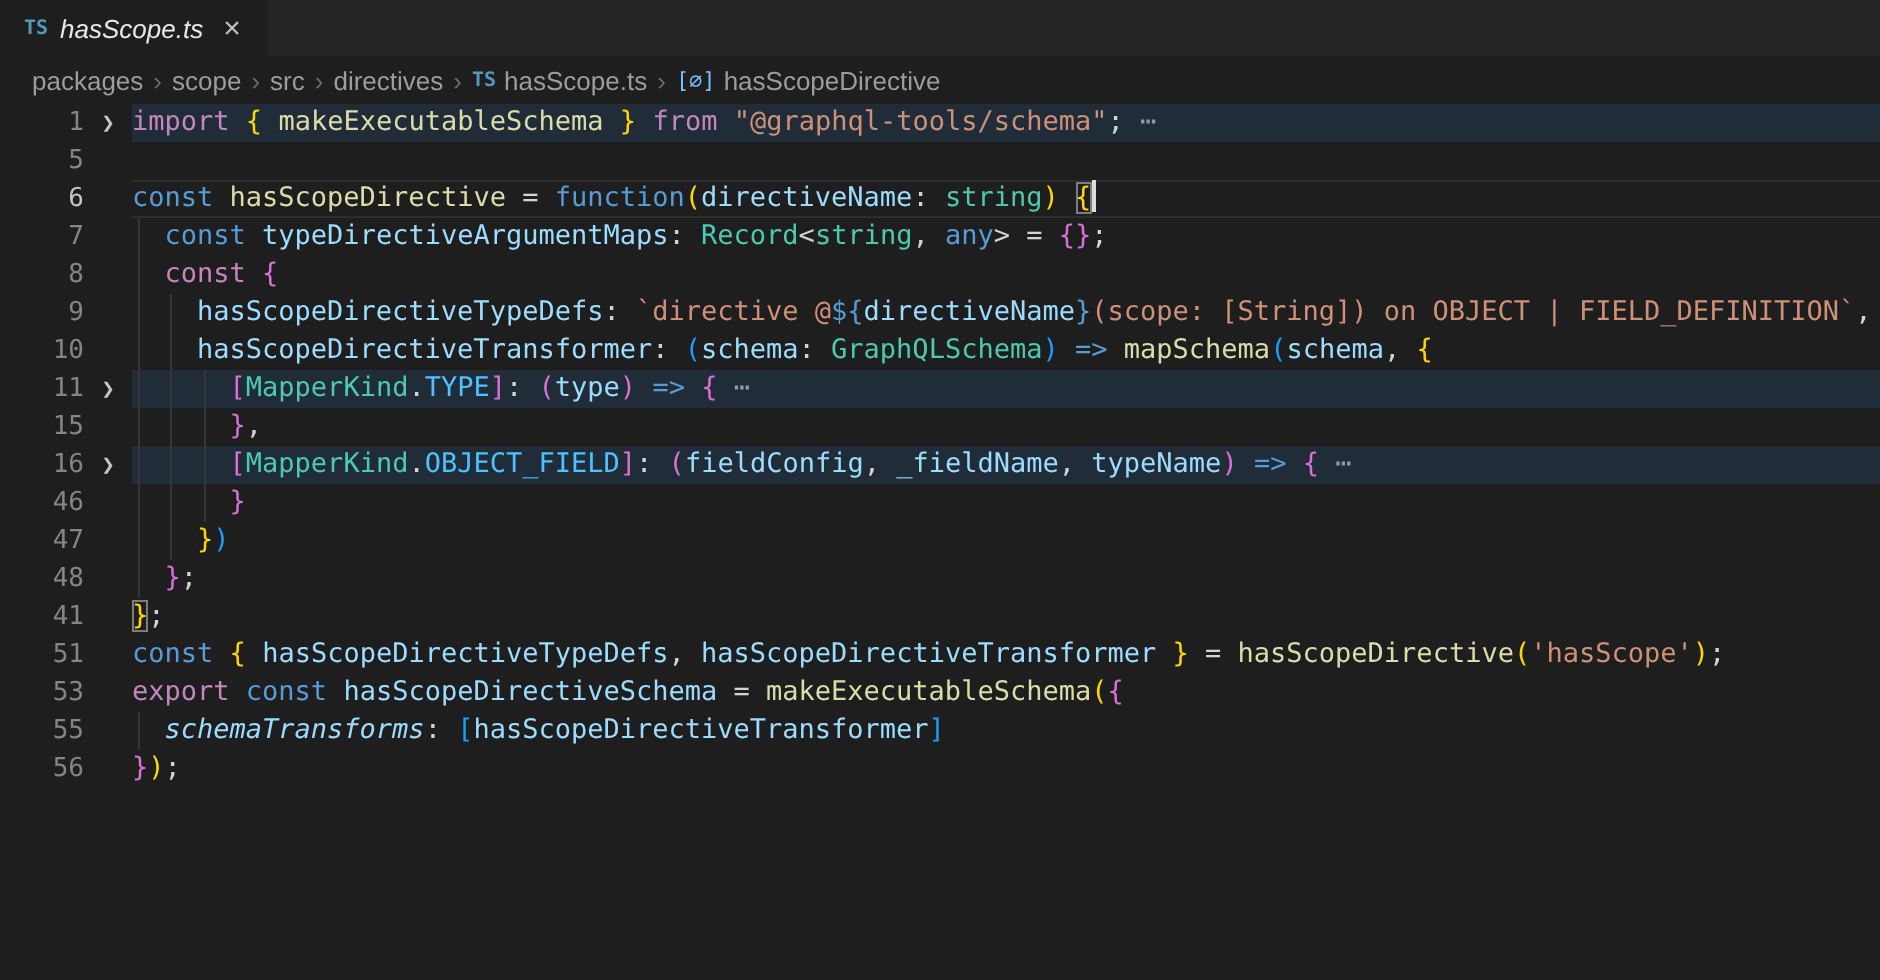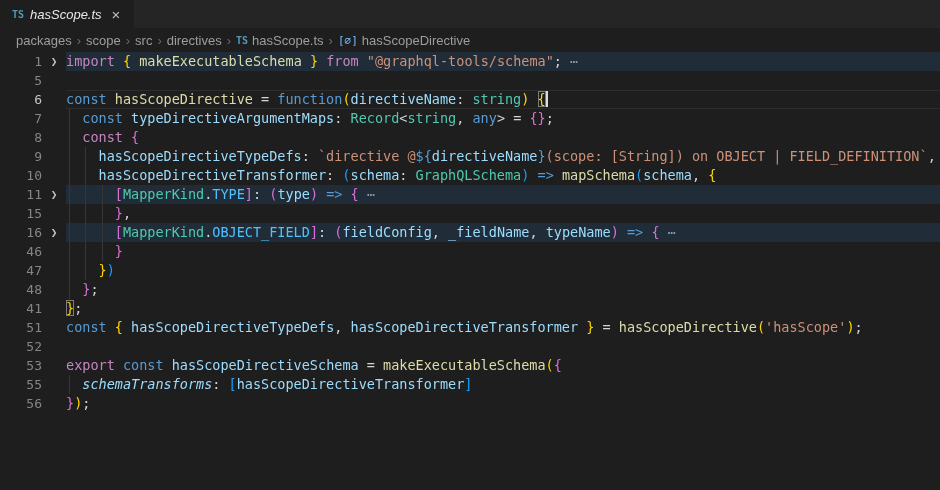--- a/index.html
+++ b/index.html
@@ -165,27 +165,20 @@
     </div>
     <div class="row">
       <div class="gut">
         <span class="num">51</span>
         <span class="chev"></span>
       </div>
       <div class="content"><span style="color: rgb(86, 156, 214);">const</span><span style="color: rgb(212, 212, 212);"> </span><span style="color: rgb(255, 215, 0);">{</span><span style="color: rgb(212, 212, 212);"> </span><span style="color: rgb(156, 220, 254);">hasScopeDirectiveTypeDefs</span><span style="color: rgb(212, 212, 212);">, </span><span style="color: rgb(156, 220, 254);">hasScopeDirectiveTransformer</span><span style="color: rgb(212, 212, 212);"> </span><span style="color: rgb(255, 215, 0);">}</span><span style="color: rgb(212, 212, 212);"> = </span><span style="color: rgb(220, 220, 170);">hasScopeDirective</span><span style="color: rgb(255, 215, 0);">(</span><span style="color: rgb(206, 145, 120);">'hasScope'</span><span style="color: rgb(255, 215, 0);">)</span><span style="color: rgb(212, 212, 212);">;</span></div>
     </div>
     <div class="row">
       <div class="gut">
-        <span class="num">52</span>
-        <span class="chev"></span>
-      </div>
-      <div class="content"></div>
-    </div>
-    <div class="row">
-      <div class="gut">
         <span class="num">53</span>
         <span class="chev"></span>
       </div>
       <div class="content"><span style="color: rgb(197, 134, 192);">export</span><span style="color: rgb(212, 212, 212);"> </span><span style="color: rgb(86, 156, 214);">const</span><span style="color: rgb(212, 212, 212);"> </span><span style="color: rgb(156, 220, 254);">hasScopeDirectiveSchema</span><span style="color: rgb(212, 212, 212);"> = </span><span style="color: rgb(220, 220, 170);">makeExecutableSchema</span><span style="color: rgb(255, 215, 0);">(</span><span style="color: rgb(218, 112, 214);">{</span></div>
     </div>
     <div class="row">
       <div class="gut">
         <span class="num">55</span>
         <span class="chev"></span>
       </div>

